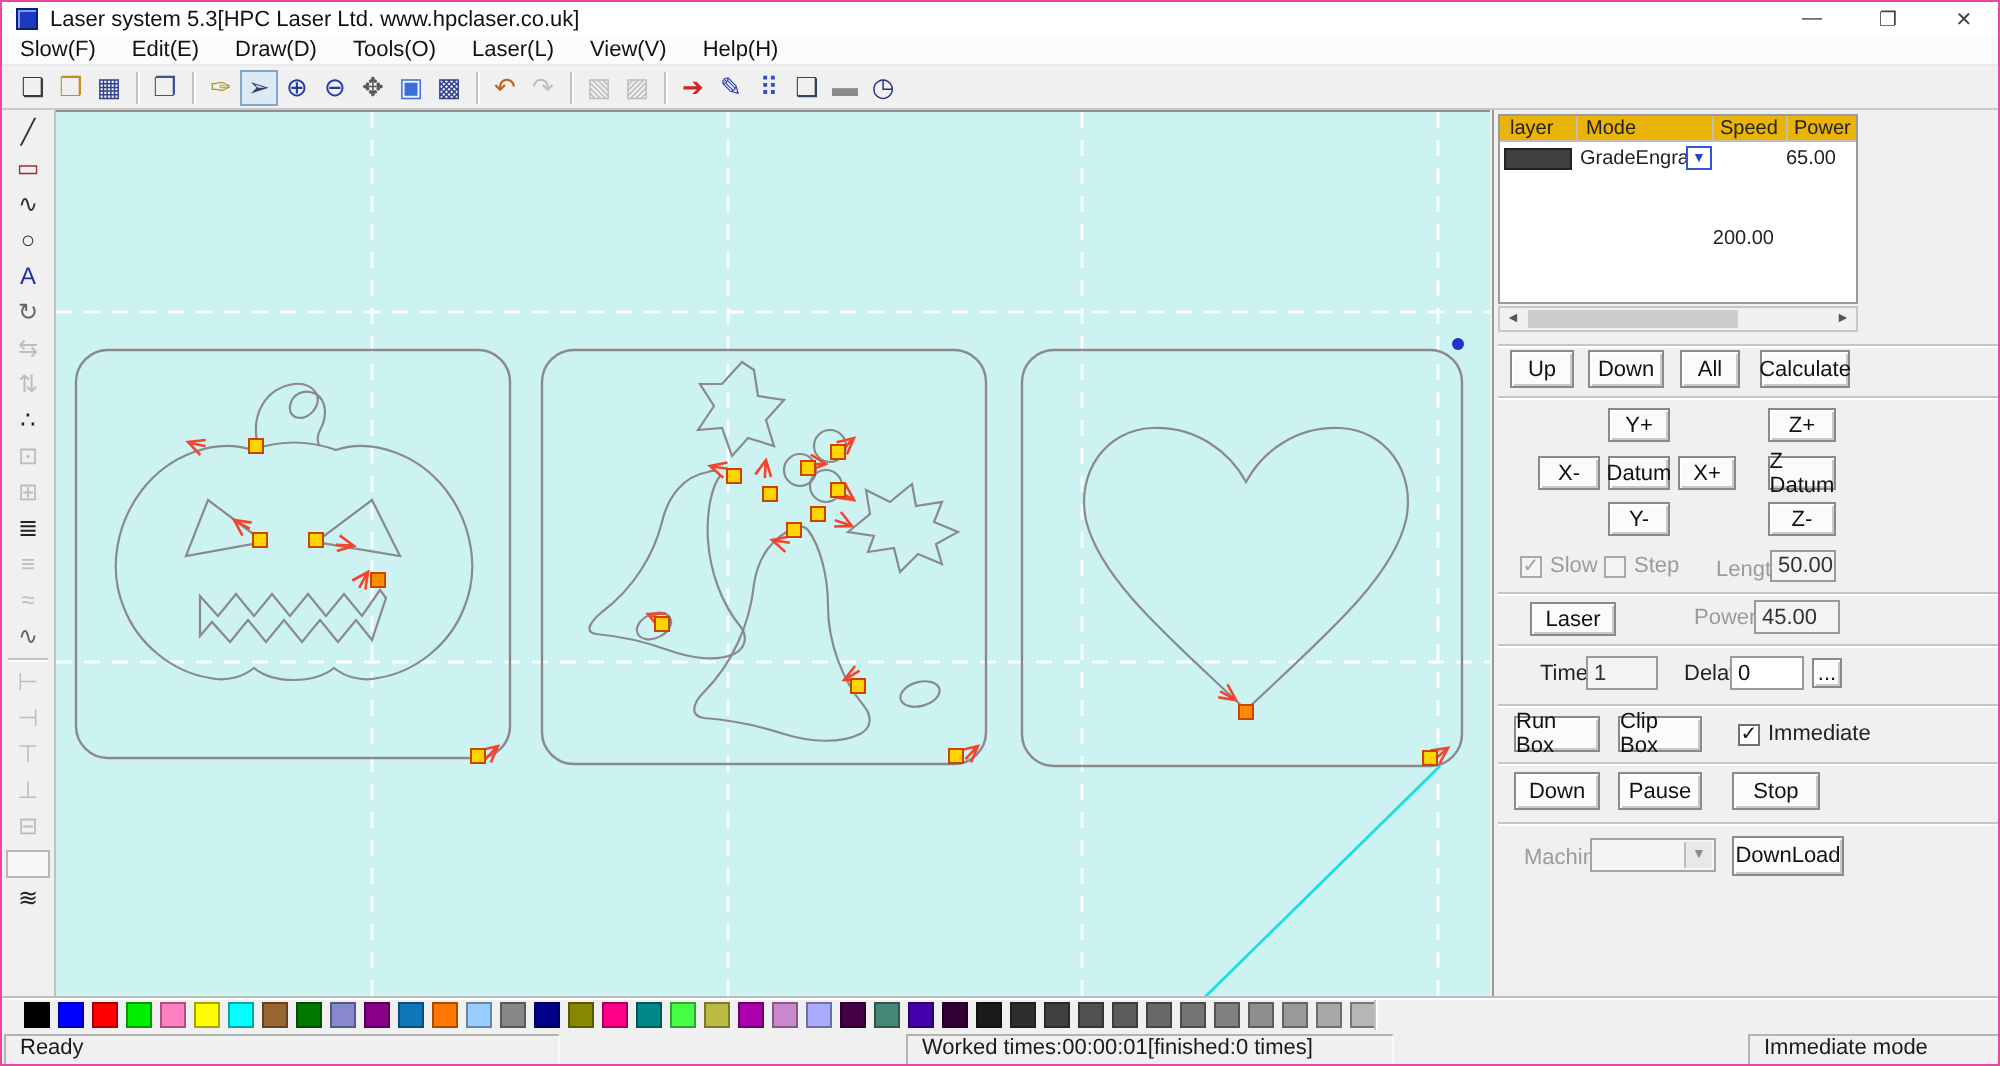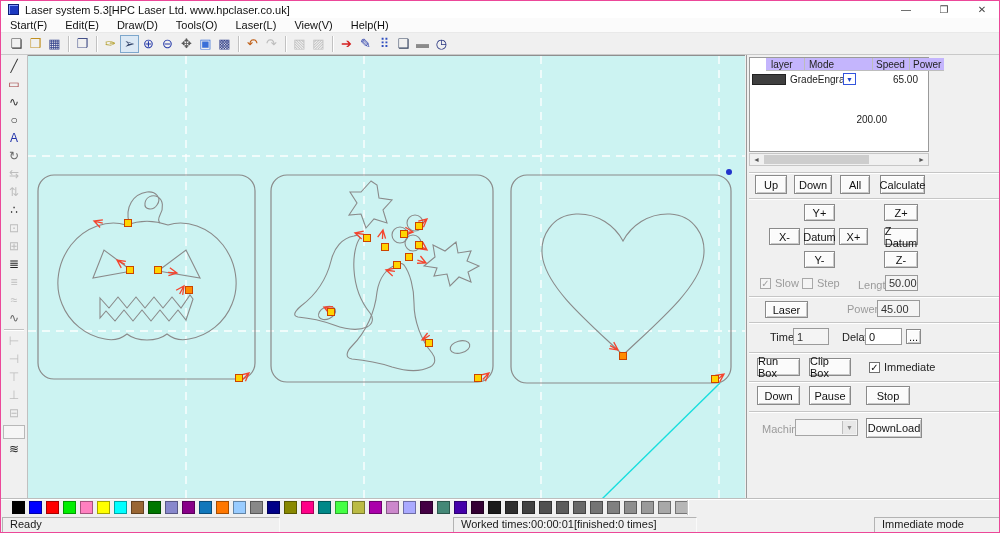--- a/index.html
+++ b/index.html
@@ -27,21 +27,21 @@
   #side-toolbar { position:absolute; left:0; top:54px; width:27px; height:443px; background:#f0f0f0; border-right:1px solid #c0c0c0; display:flex; flex-direction:column; align-items:center; padding-top:2px; }
   .sbi { width:22px; height:18px; display:flex; align-items:center; justify-content:center; font-size:12px; line-height:1; }
   .ssep { width:20px; height:1px; background:#c2c2c2; margin:2px 0; box-shadow:0 1px 0 #ffffff; }
   #strip-footer { position:absolute; left:2px; top:424px; width:22px; height:14px; background:#f6f6f6; border:1px solid #b8b8b8; }
   
   #canvas { position:absolute; left:27px; top:54px; width:717px; height:443px; border-top:1px solid #8f8f8f; }
   #cv { position:absolute; left:0; top:0; }
   
   #panel { position:absolute; left:745px; top:54px; width:255px; height:443px; background:#f0f0f0; border-left:1px solid #9a9a9a; }
   #layer-table { position:absolute; left:2px; top:2px; width:180px; height:95px; background:#ffffff; border:1px solid #9a9a9a; }
-  #lt-header { position:absolute; left:16px; top:0; width:178px; height:13px; background:#c4b5fd; border-bottom:1px solid #bdbdbd; }
+  #lt-header { position:absolute; left:0; top:0; width:178px; height:13px; background:#eab308; border-bottom:1px solid #bdbdbd; }
   .lt-h { position:absolute; top:1px; font-size:10px; color:#222; }
   .lt-vline { position:absolute; top:0; width:1px; height:13px; background:#bdbdbd; }
   #lt-swatch { position:absolute; left:2px; top:16px; width:34px; height:11px; background:#3f3f3f; border:1px solid #222; }
   #lt-mode { position:absolute; left:40px; top:16px; font-size:10px; }
   #lt-drop { position:absolute; left:93px; top:15px; width:13px; height:12px; background:#fff; border:1px solid #3355dd; color:#2244cc; font-size:7px; text-align:center; line-height:12px; }
   #lt-speed { position:absolute; left:100px; top:16px; width:37px; text-align:right; font-size:10px;margin-top:40px; }
   #lt-power { position:absolute; left:140px; top:16px; width:28px; text-align:right; font-size:10px; }
   #lt-scroll { position:absolute; left:2px; top:98px; width:180px; height:13px; background:#f0f0f0; border:1px solid #c6c6c6; }
   .sc-arrow { position:absolute; top:0; width:13px; height:11px; font-size:7px; color:#555; text-align:center; line-height:11px; }
   #sc-thumb { position:absolute; left:14px; top:1px; width:105px; height:9px; background:#cdcdcd; }
@@ -76,21 +76,21 @@
     <span id="app-icon"></span>
     <span id="title-text">Laser system 5.3[HPC Laser Ltd. www.hpclaser.co.uk]</span>
     <div id="win-controls">
       <span class="wc">—</span>
       <span class="wc">❐</span>
       <span class="wc">✕</span>
     </div>
   </div>
 
   <div id="menubar">
-    <span class="menu-item">Start(F)</span>
+    <span class="menu-item">Slow(F)</span>
     <span class="menu-item">Edit(E)</span>
     <span class="menu-item">Draw(D)</span>
     <span class="menu-item">Tools(O)</span>
     <span class="menu-item">Laser(L)</span>
     <span class="menu-item">View(V)</span>
     <span class="menu-item">Help(H)</span>
   </div>
 
   <div id="toolbar">
       <span class="tbi" style="color: rgb(58, 58, 58);">❏</span>

